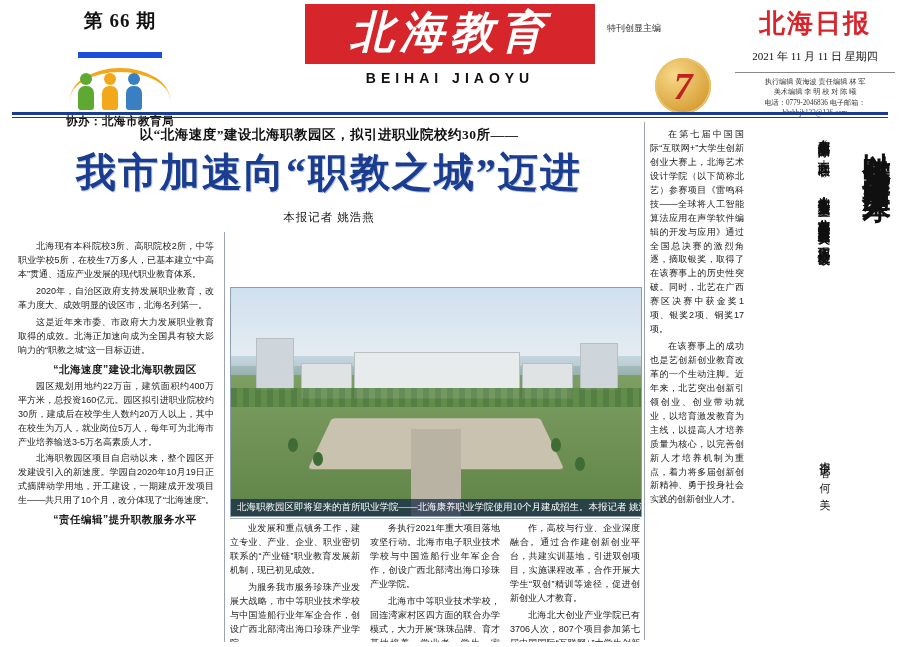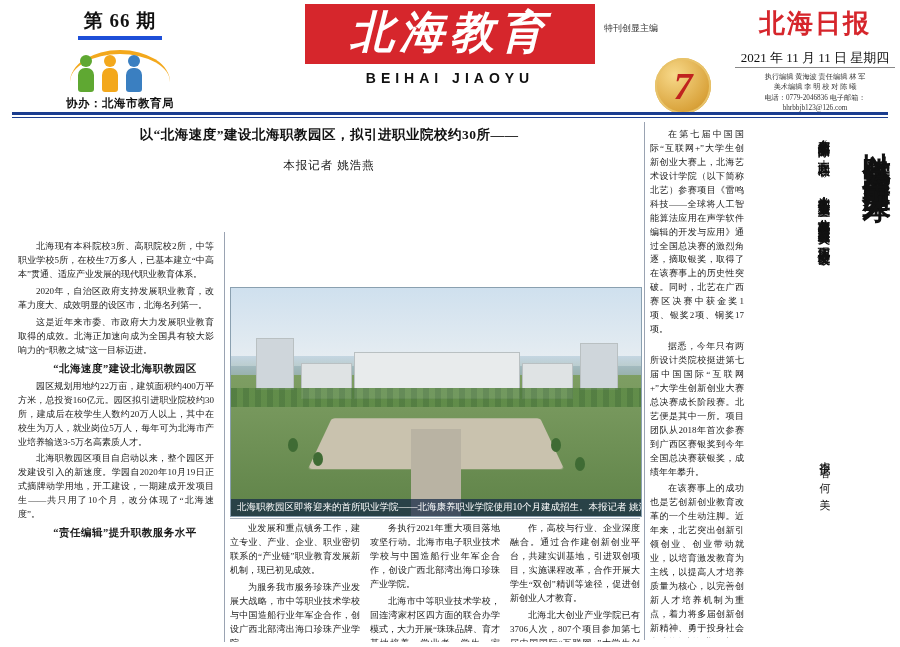--- a/index.html
+++ b/index.html
@@ -14,21 +14,21 @@
   .page{position:relative;width:900px;height:647px;}
 
   
   .masthead{position:relative;height:118px;width:900px;}
   .issue-badge{
     position:absolute;left:60px;top:8px;width:120px;text-align:center;
   }
   .issue-no{
     font-family:"Liberation Serif", serif;
     font-weight:bold;font-size:19px;color:#111;letter-spacing:1px;
-    border-bottom:4px solid #1d4ed8;display:inline-block;padding:0 6px 2px 6px;
+    border-bottom:6px solid #1d4ed8;display:inline-block;padding:0 6px 18px 6px;
   }
   .logo-figures{
     margin-top:6px;height:46px;position:relative;
   }
   .fig{position:absolute;bottom:0;}
   .fig .head{width:12px;height:12px;border-radius:50%;}
   .fig .body{width:16px;height:24px;border-radius:7px 7px 3px 3px;margin-top:1px;}
   .fig1{left:18px;} .fig1 .head{background:#5fa832;margin-left:2px;} .fig1 .body{background:#5fa832;}
   .fig2{left:42px;} .fig2 .head{background:#f3a81c;margin-left:2px;} .fig2 .body{background:#f3a81c;}
   .fig3{left:66px;} .fig3 .head{background:#3a7fc1;margin-left:2px;} .fig3 .body{background:#3a7fc1;}
@@ -49,21 +49,21 @@
     font-weight:bold;font-size:44px;letter-spacing:6px;
     padding:6px 4px 8px 4px;line-height:1.05;
     font-style:italic;
   }
   .title-pinyin{
     margin-top:6px;font-size:14px;letter-spacing:5px;color:#111;font-weight:bold;
     font-family:"Liberation Sans", sans-serif;
   }
 
   .sponsor{
-    position:absolute;left:604px;top:22px;font-size:9px;color:#333;text-align:left;width:80px;
+    position:absolute;left:581px;top:22px;font-size:9px;color:#333;text-align:right;width:80px;
     line-height:1.5;
   }
   .seven-wrap{
     position:absolute;left:655px;top:58px;width:64px;height:58px;
   }
   .seven-circle{
     position:absolute;left:0;top:0;width:56px;height:56px;border-radius:50%;
     background:radial-gradient(circle at 35% 30%, #f7d98a, #d9a23a 70%, #b8812a);
     box-shadow:0 0 0 2px #e8c36a inset;
   }
@@ -74,21 +74,21 @@
   }
 
   .right-head{
     position:absolute;left:735px;top:6px;width:160px;text-align:center;
   }
   .rh-title{
     color:#d6262c;font-weight:bold;font-size:26px;letter-spacing:2px;
     font-family:"Liberation Serif", serif;
   }
   .rh-date{
-    margin-top:8px;font-size:13px;color:#111;border-bottom:1px solid #888;padding-bottom:0;
+    margin-top:8px;font-size:11px;color:#111;border-bottom:1px solid #888;padding-bottom:8px;
   }
   .rh-meta{
     margin-top:4px;font-size:7.2px;color:#333;line-height:1.45;text-align:center;
   }
 
   .rule-thick{
     position:absolute;left:12px;top:112px;width:876px;height:3px;background:#1b3d8f;
   }
   .rule-thin{
     position:absolute;left:12px;top:117px;width:876px;height:1px;background:#1b3d8f;
@@ -142,21 +142,21 @@
   .tree{position:absolute;width:10px;height:14px;border-radius:50%;background:#3f6b34;}
   .caption-bar{
     position:absolute;left:0;bottom:0;width:100%;height:17px;background:rgba(20,40,70,.72);
     color:#fff;font-size:9.5px;line-height:17px;padding-left:6px;box-sizing:border-box;
     white-space:nowrap;overflow:hidden;
   }
 
   
   .textcol{
     font-size:9px;line-height:1.55;color:#1a1a1a;text-align:justify;
-    font-family:Liberation Serif, serif;
+    font-family:Liberation Sans, sans-serif;
   }
   .textcol p{margin:0 0 3px 0;text-indent:18px;}
   .sub-h{
     font-weight:bold;font-size:10.5px;text-align:center;margin:6px 0 4px 0;text-indent:0;
     letter-spacing:0.5px;
   }
 
   .lead-col{position:absolute;left:18px;top:118px;width:196px;height:400px;overflow:hidden;}
   .mid-col-a{position:absolute;left:230px;top:400px;width:130px;height:120px;overflow:hidden;}
   .mid-col-b{position:absolute;left:370px;top:400px;width:130px;height:120px;overflow:hidden;}
@@ -239,20 +239,21 @@
     <div class="rule-thin"></div>
   </div>
 
   <div class="body-area">
 
     <div class="vline" style="left:644px;"></div>
     <div class="vline" style="left:224px;top:110px;height:410px;"></div>
 
     <div class="headline-zone">
       <div class="kicker">以“北海速度”建设北海职教园区，拟引进职业院校约30所——</div>
+      <div class="headline">我市加速向“职教之城”迈进</div>
       <div class="byline">本报记者  姚浩燕</div>
     </div>
 
     <div class="lead-col textcol">
       <p>北海现有本科院校3所、高职院校2所，中等职业学校5所，在校生7万多人，已基本建立“中高本”贯通、适应产业发展的现代职业教育体系。</p>
       <p>2020年，自治区政府支持发展职业教育，改革力度大、成效明显的设区市，北海名列第一。</p>
       <p>这是近年来市委、市政府大力发展职业教育取得的成效。北海正加速向成为全国具有较大影响力的“职教之城”这一目标迈进。</p>
       <p class="sub-h">“北海速度”建设北海职教园区</p>
       <p>园区规划用地约22万亩，建筑面积约400万平方米，总投资160亿元。园区拟引进职业院校约30所，建成后在校学生人数约20万人以上，其中在校生为万人，就业岗位5万人，每年可为北海市产业培养输送3-5万名高素质人才。</p>
       <p>北海职教园区项目自启动以来，整个园区开发建设引入的新速度。学园自2020年10月19日正式摘牌动学用地，开工建设，一期建成开发项目生——共只用了10个月，改分体现了“北海速度”。</p>
@@ -295,20 +296,19 @@
       <p>北海北大创业产业学院已有3706人次，807个项目参加第七届中国国际“互联网+”大学生创新创业大赛广西赛区比赛，斩获金奖3项、银奖2项、铜奖17项，北海市职业教育学生在2021年全国职业院校技能大赛中斩获二等奖1项、三等奖2项。</p>
     </div>
 
     <div class="col-right">
       <div class="vr-title">以时代需求为导向培养应用型人才</div>
       <div class="vr-kicker">在第七届中国国际“互联网+”大学生创新创业大赛上，北艺参赛项目荣获全国总决赛银奖，实现历史性突破</div>
       <div class="vr-byline">本报记者  何 美</div>
 
       <div class="r-col-a textcol">
         <p>在第七届中国国际“互联网+”大学生创新创业大赛上，北海艺术设计学院（以下简称北艺）参赛项目《雷鸣科技——全球将人工智能算法应用在声学软件编辑的开发与应用》通过全国总决赛的激烈角逐，摘取银奖，取得了在该赛事上的历史性突破。同时，北艺在广西赛区决赛中获金奖1项、银奖2项、铜奖17项。</p>
-        <p>据悉，今年只有两所设计类院校挺进第七届中国国际“互联网+”大学生创新创业大赛总决赛成长阶段赛。北艺便是其中一所。项目团队从2018年首次参赛到广西区赛银奖到今年全国总决赛获银奖，成绩年年攀升。</p>
         <p>在该赛事上的成功也是艺创新创业教育改革的一个生动注脚。近年来，北艺突出创新引领创业、创业带动就业，以培育激发教育为主线，以提高人才培养质量为核心，以完善创新人才培养机制为重点，着力将多届创新创新精神、勇于投身社会实践的创新创业人才。</p>
 
       </div>
     </div>
 
   </div>
 </div>
 
 </body></html>

